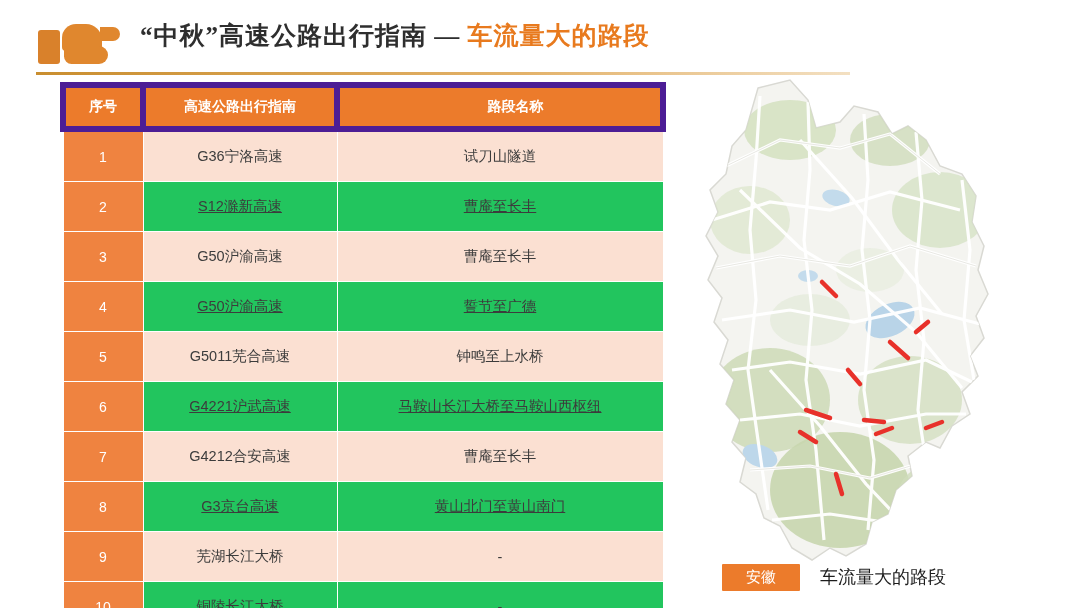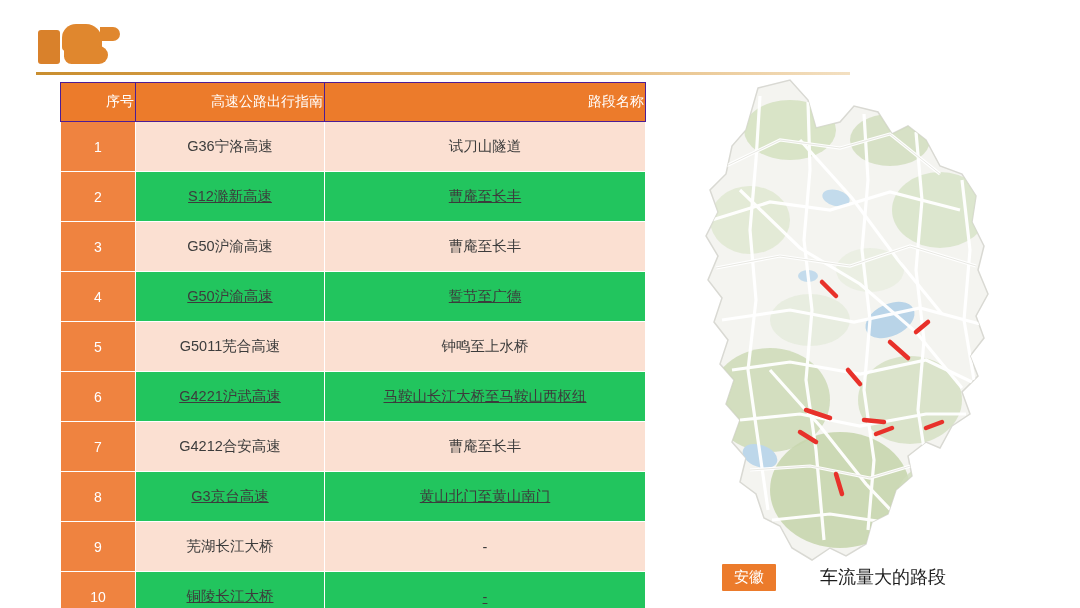--- a/index.html
+++ b/index.html
@@ -160,24 +160,23 @@
   }
   table.guide {
     border-collapse: collapse;
     width: 545px;
     table-layout: fixed;
   }
   table.guide th {
     background: #ec7b2b;
     color: #ffffff;
     font-size: 14px;
-    font-weight: normal;
+    font-weight: bold;
     height: 36px;
-    border: 1px solid #4c1d95;
-    text-align: right;
+    border: 6px solid #4c1d95;
   }
   table.guide td {
     height: 47px;
     font-size: 14.5px;
     text-align: center;
     border: 1px solid #ffffff;
     color: #3c3c3c;
   }
   table.guide td.idx {
     background: #ef8340;
@@ -216,41 +215,42 @@
     color: #1d1d1d;
     font-family: "Liberation Serif", "DejaVu Serif", serif;
   }
   .map-badge {
     position: absolute;
     left: 722px;
     top: 564px;
     background: #ec7b2b;
     color: #ffffff;
     font-size: 15px;
-    padding: 4px 12px;
+    padding: 4px 24px;
     border-radius: 1px;
     font-family: "Liberation Serif", "DejaVu Serif", serif;
   }
 </style>
 </head>
 <body>
 
 <div class="corner-tl"></div>
 <div class="corner-bl"></div>
 <div class="corner-bl2"></div>
 <div class="corner-br"></div>
 <div class="corner-br2"></div>
 
 <div class="header">
   <div class="hand-icon">
     <div class="thumb"></div>
     <div class="finger"></div>
     <div class="finger2"></div>
     <div class="tip"></div>
   </div>
+  <div class="title"><span>“中秋”高速公路出行指南 — </span><span class="accent">车流量大的路段</span></div>
   <div class="title-rule"></div>
 </div>
 
 <div class="table-wrap">
   <table class="guide">
     <thead>
       <tr>
         <th class="c-idx">序号</th>
         <th class="c-route">高速公路出行指南</th>
         <th class="c-section">路段名称</th>

